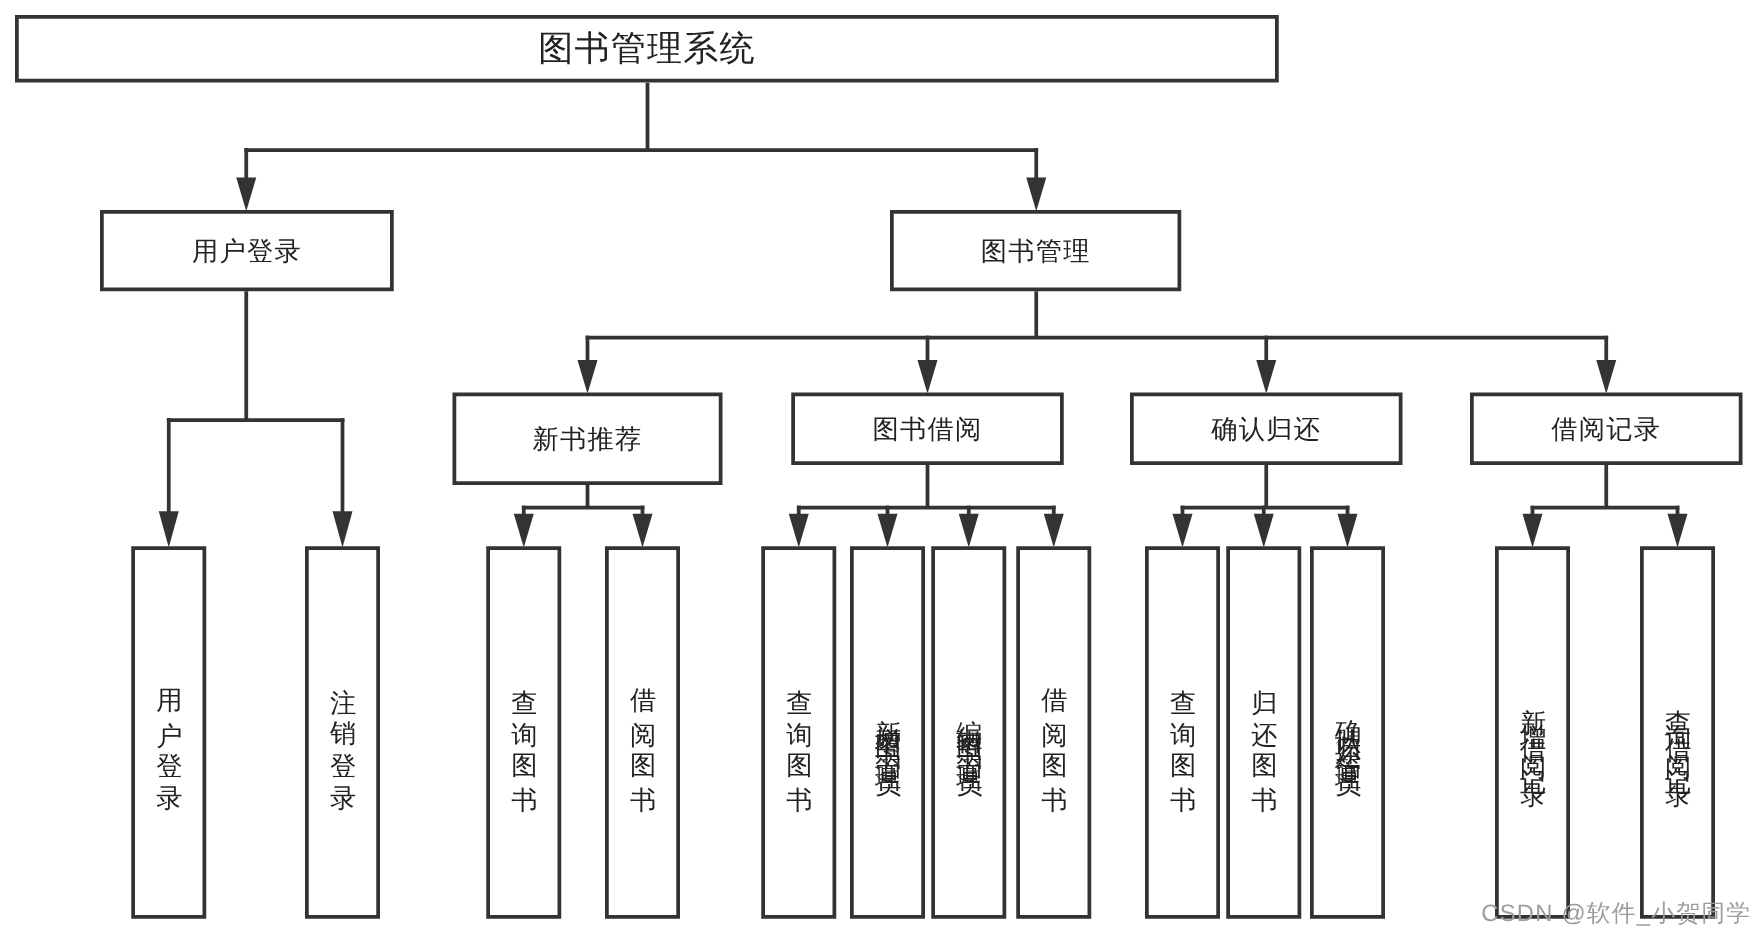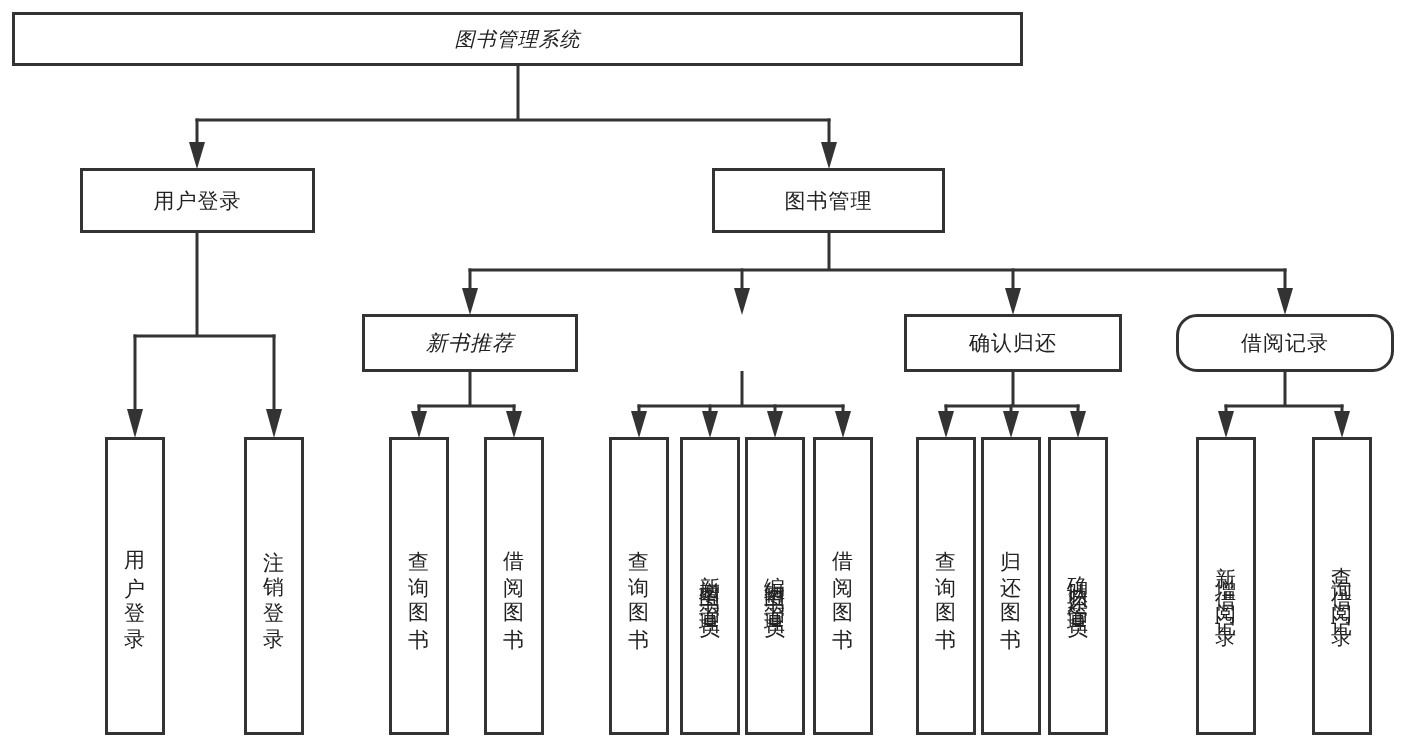--- a/index.html
+++ b/index.html
@@ -21,21 +21,21 @@
     position: absolute;
     box-sizing: border-box;
     border: 3px solid #333333;
     background: #ffffff;
     display: flex;
     align-items: center;
     justify-content: center;
     color: #222222;
   }
   .h-box { font-size: 21px; letter-spacing: 1px; }
-  .root-box { font-size: 20px; font-style: italic; }
+  .root-box { font-size: 28px; }
   .leaf {
     top: 437px;
     width: 60px;
     height: 298px;
   }
   .leaf span {
     writing-mode: vertical-rl;
     text-orientation: mixed;
     font-size: 21px;
     line-height: 1;
@@ -142,27 +142,30 @@
     <span>图书管理系统</span>
   </div>
 
   <div class="box h-box" style="left:80px; top:168px; width:235px; height:65px;">
     <span>用户登录</span>
   </div>
   <div class="box h-box" style="left:712px; top:168px; width:233px; height:65px;text-align:center;">
     <span>图书管理</span>
   </div>
 
-  <div class="box h-box" style="left:362px; top:314px; width:216px; height:58px;font-style:italic;">
+  <div class="box h-box" style="left:362px; top:314px; width:216px; height:74px;">
     <span>新书推荐</span>
+  </div>
+  <div class="box h-box" style="left:633px; top:314px; width:218px; height:58px;">
+    <span>图书借阅</span>
   </div>
   <div class="box h-box" style="left:904px; top:314px; width:218px; height:58px;">
     <span>确认归还</span>
   </div>
-  <div class="box h-box" style="left:1176px; top:314px; width:218px; height:58px;border-radius:21px;">
+  <div class="box h-box" style="left:1176px; top:314px; width:218px; height:58px;">
     <span>借阅记录</span>
   </div>
 
   <div class="box leaf sp-wide" style="left:105px;">
     <span>用户登录</span>
   </div>
   <div class="box leaf sp-wide" style="left:244px;">
     <span>注销登录</span>
   </div>
 
@@ -196,14 +199,15 @@
     <span>确认归还（管理员）</span>
   </div>
 
   <div class="box leaf sp-mid" style="left:1196px;">
     <span>新增借阅记录</span>
   </div>
   <div class="box leaf sp-mid" style="left:1312px;">
     <span>查询借阅记录</span>
   </div>
 
+  <div class="watermark">CSDN @软件_小贺同学</div>
 
 </div>
 
 </body></html>

